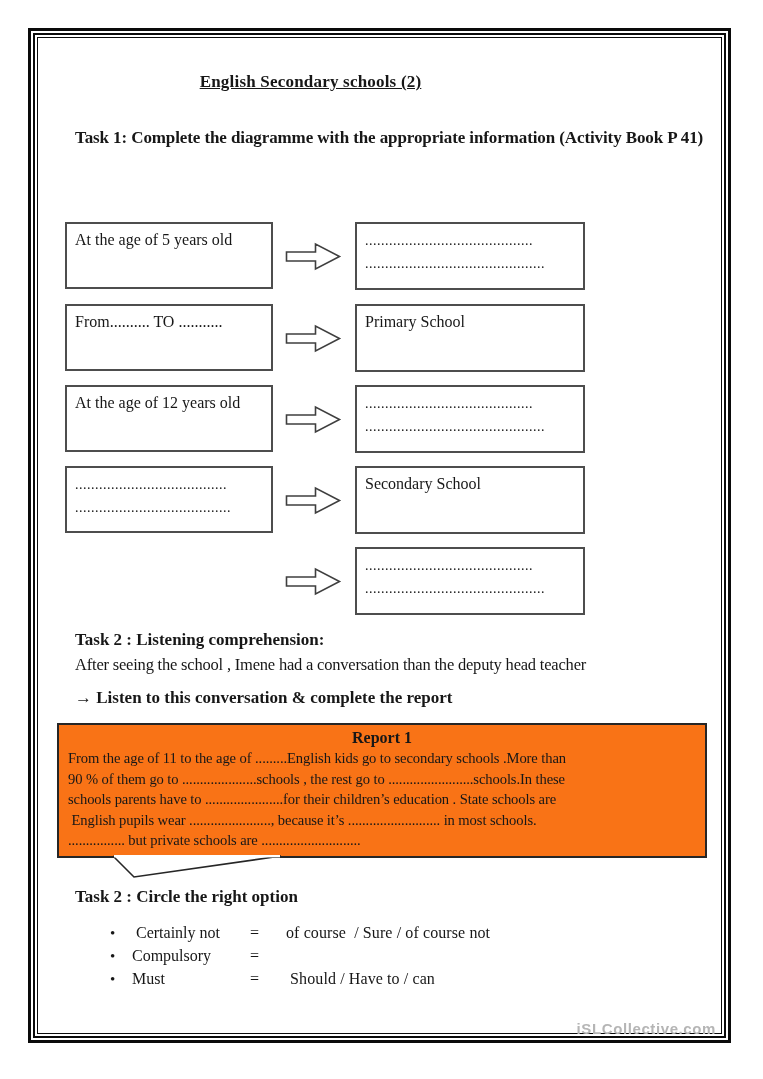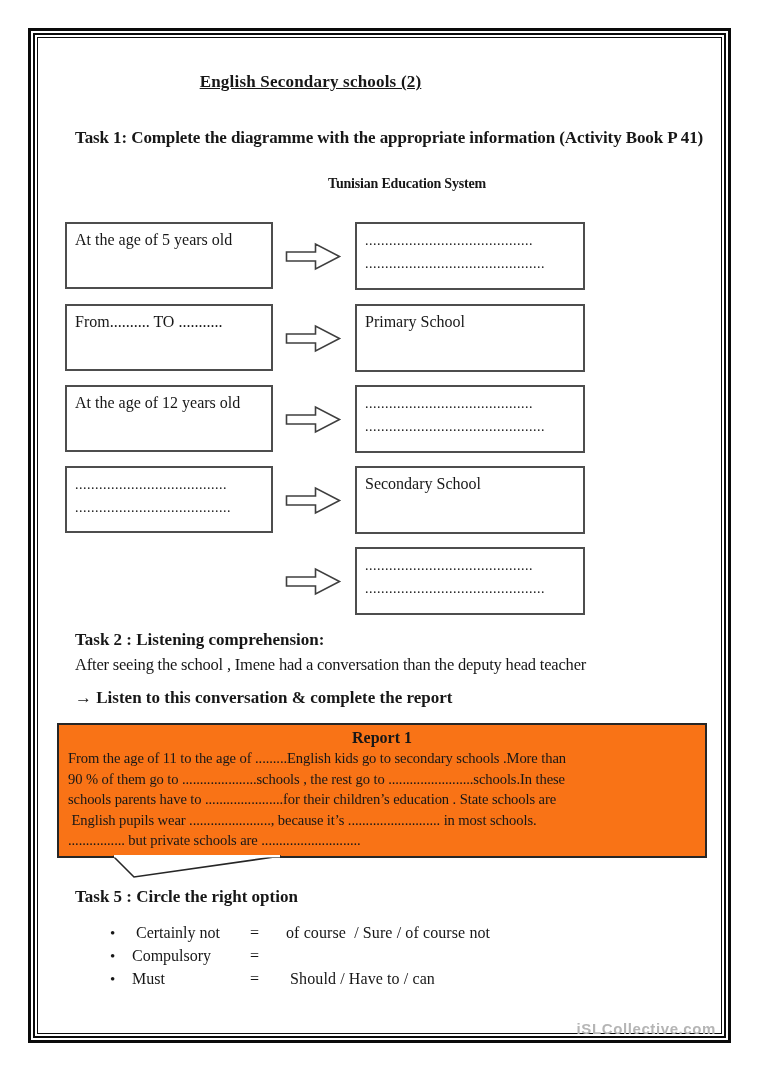--- a/index.html
+++ b/index.html
@@ -85,21 +85,20 @@
   <div class="frame-outer">
     <div class="frame-mid">
         <div class="frame-inner"></div>
       </div>
   </div>
 
   <div class="doc-title">English Secondary schools (2)</div>
 
   <div class="task-heading" id="task1-heading">Task 1: Complete the diagramme with the appropriate information (Activity Book P 41)</div>
 
-  <div class="diagram-title">Tunisian Education System</div>
 
   <div class="dg-box dg-left" style="top:222px">
     <span class="dg-text">At the age of 5 years old</span>
   </div>
   <svg class="dg-arrow" style="top:241px" viewBox="0 0 56 31">
     <polygon points="1,11 30,11 30,3 54,15.5 30,28 30,20 1,20" fill="#ffffff" stroke="#3f3f3f" stroke-width="1.6"></polygon>
   </svg>
   <div class="dg-box dg-right" style="top:222px">
     <span class="dg-line">..........................................</span>
     <span class="dg-line">.............................................</span>
@@ -156,21 +155,21 @@
     <div class="report-line">schools parents have to ......................for their children’s education . State schools are</div>
     <div class="report-line"> English pupils wear ......................., because it’s .......................... in most schools.</div>
     <div class="report-line">................ but private schools are ............................</div>
   </div>
   <svg class="report-tail" viewBox="0 0 200 28">
     <polygon points="13,1 34,22 181,1" fill="#ffffff" stroke="none"></polygon>
     <polyline points="13,1 34,22 181,1" fill="none" stroke="#262626" stroke-width="1.6"></polyline>
     <rect x="14" y="0" width="166" height="2.4" fill="#ffffff"></rect>
   </svg>
 
-  <div class="task-heading" id="task3-heading">Task 5 : Circle the right option</div>
+  <div class="task-heading" id="task3-heading">Task 2 : Circle the right option</div>
   <div class="options">
     <div class="option-row">
       <span class="bullet">•</span>
       <span class="opt-term"> Certainly not</span>
       <span class="opt-eq">=</span>
       <span class="opt-choices">of course  / Sure / of course not</span>
     </div>
     <div class="option-row">
       <span class="bullet">•</span>
       <span class="opt-term">Compulsory</span>

